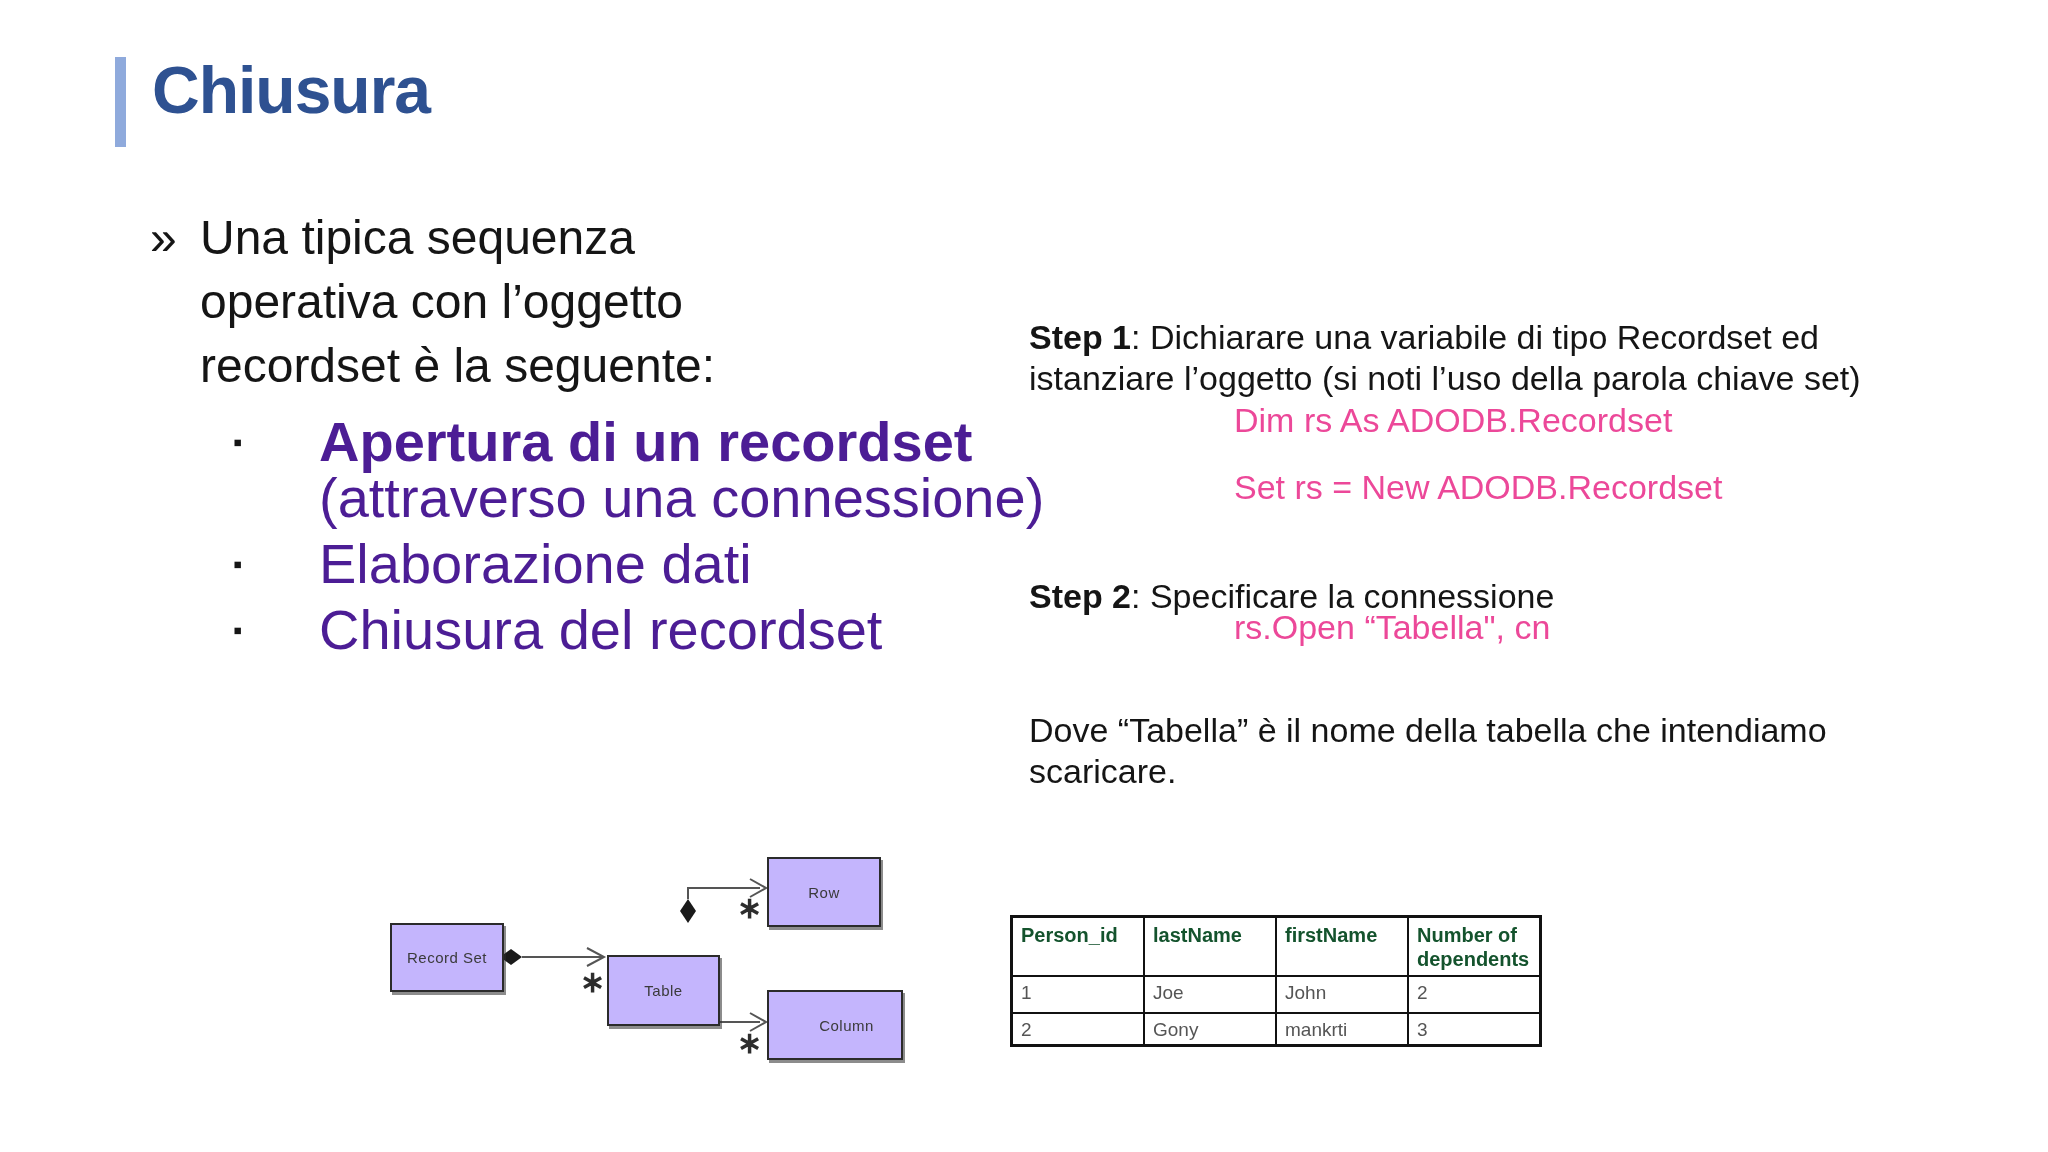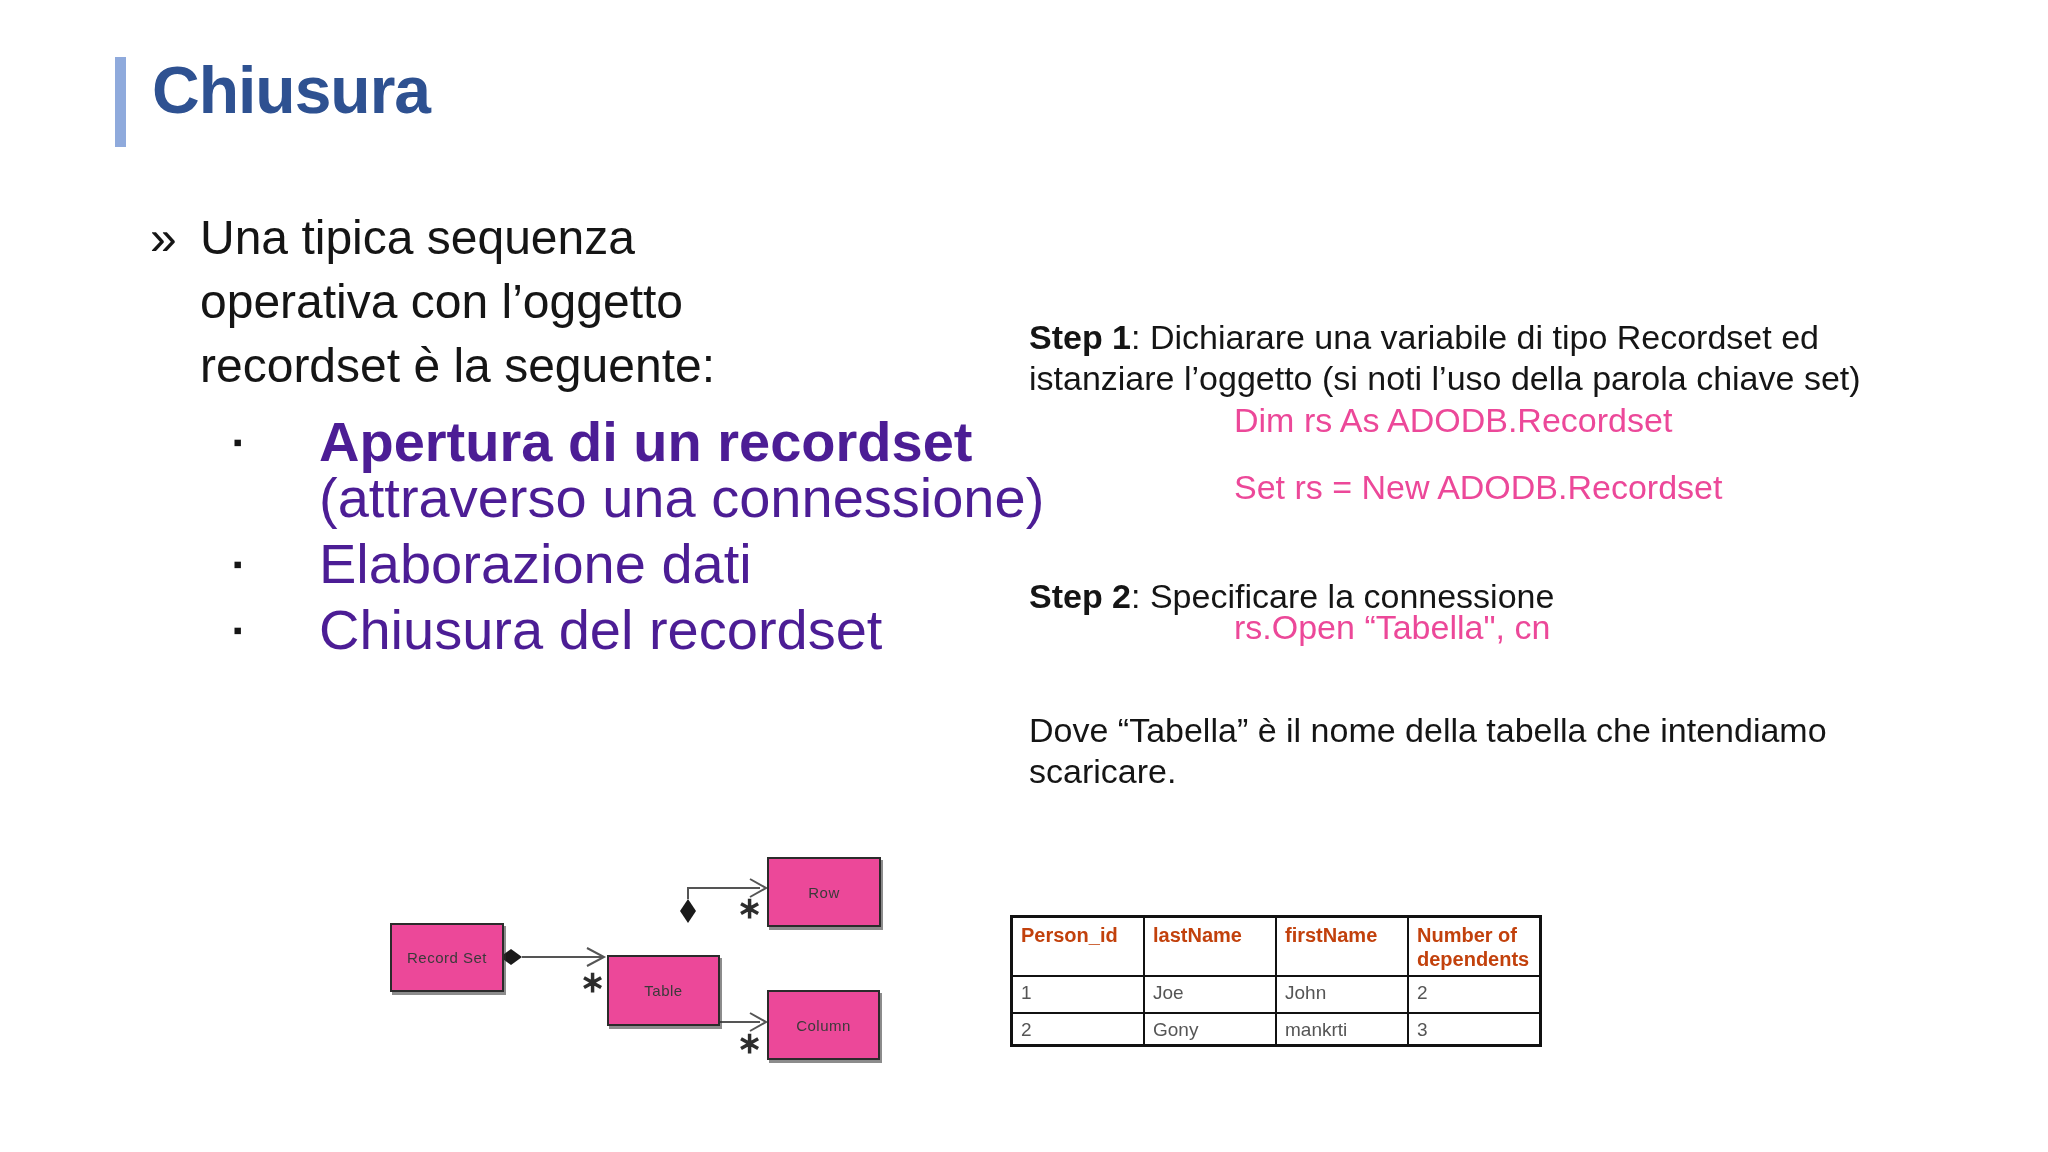--- a/index.html
+++ b/index.html
@@ -46,30 +46,30 @@
     position:absolute;font-size:34px;line-height:40px;
     color:#ec4899;white-space:nowrap;margin-left:44px;
   }
   .code1{left:1190px;top:400px;}
   .code2{left:1190px;top:467px;}
   .code3{left:1190px;top:607px;}
   .note{left:1029px;top:676px;width:880px;}
   
   .diagram-svg{position:absolute;left:380px;top:840px;}
   .dbox{
-    position:absolute;background:#ec4899;
+    position:absolute;background:#c4b5fd;
     border:2px solid #2b2b2b;
     box-shadow:2px 3px 0 rgba(45,45,45,.55);
     display:flex;align-items:center;justify-content:center;
     font-size:15px;color:#3a3a3a;letter-spacing:.5px;
   }
   .box-recordset{left:390px;top:923px;width:110px;height:65px;}
   .box-table{left:607px;top:923px;width:109px;height:67px;margin-top:32px;}
   .box-row{left:767px;top:857px;width:110px;height:66px;}
-  .box-column{left:767px;top:990px;width:109px;height:66px;}
+  .box-column{left:767px;top:990px;width:109px;height:66px;padding-left:23px;}
   .mult{
     position:absolute;font-size:30px;color:#2d2d2d;line-height:20px;
     font-weight:bold;
   }
   .mult1{left:580px;top:972px;}
   .mult2{left:737px;top:898px;}
   .mult3{left:737px;top:1033px;}
   
   .person-title{
     position:absolute;left:1010px;top:866px;width:420px;
@@ -78,21 +78,21 @@
   table.person{
     position:absolute;left:1010px;top:915px;
     border-collapse:collapse;table-layout:fixed;
     background:#fff;border:3px solid #111;
   }
   table.person th,table.person td{
     width:122px;border:2px solid #111;
     text-align:left;vertical-align:top;
     padding:5px 0 0 8px;overflow:hidden;
   }
-  table.person th{font-size:20px;font-weight:bold;color:#c2410c;height:52px;line-height:24px;}
+  table.person th{font-size:20px;font-weight:bold;color:#14532d;height:52px;line-height:24px;}
   table.person td{font-size:19px;font-weight:normal;color:#555;}
   tr.r1 td{height:30px;}
   tr.r2 td{height:25px;}
 </style>
 </head>
 <body>
 
 <div class="slide">
 
   <div class="accent-bar"></div>

